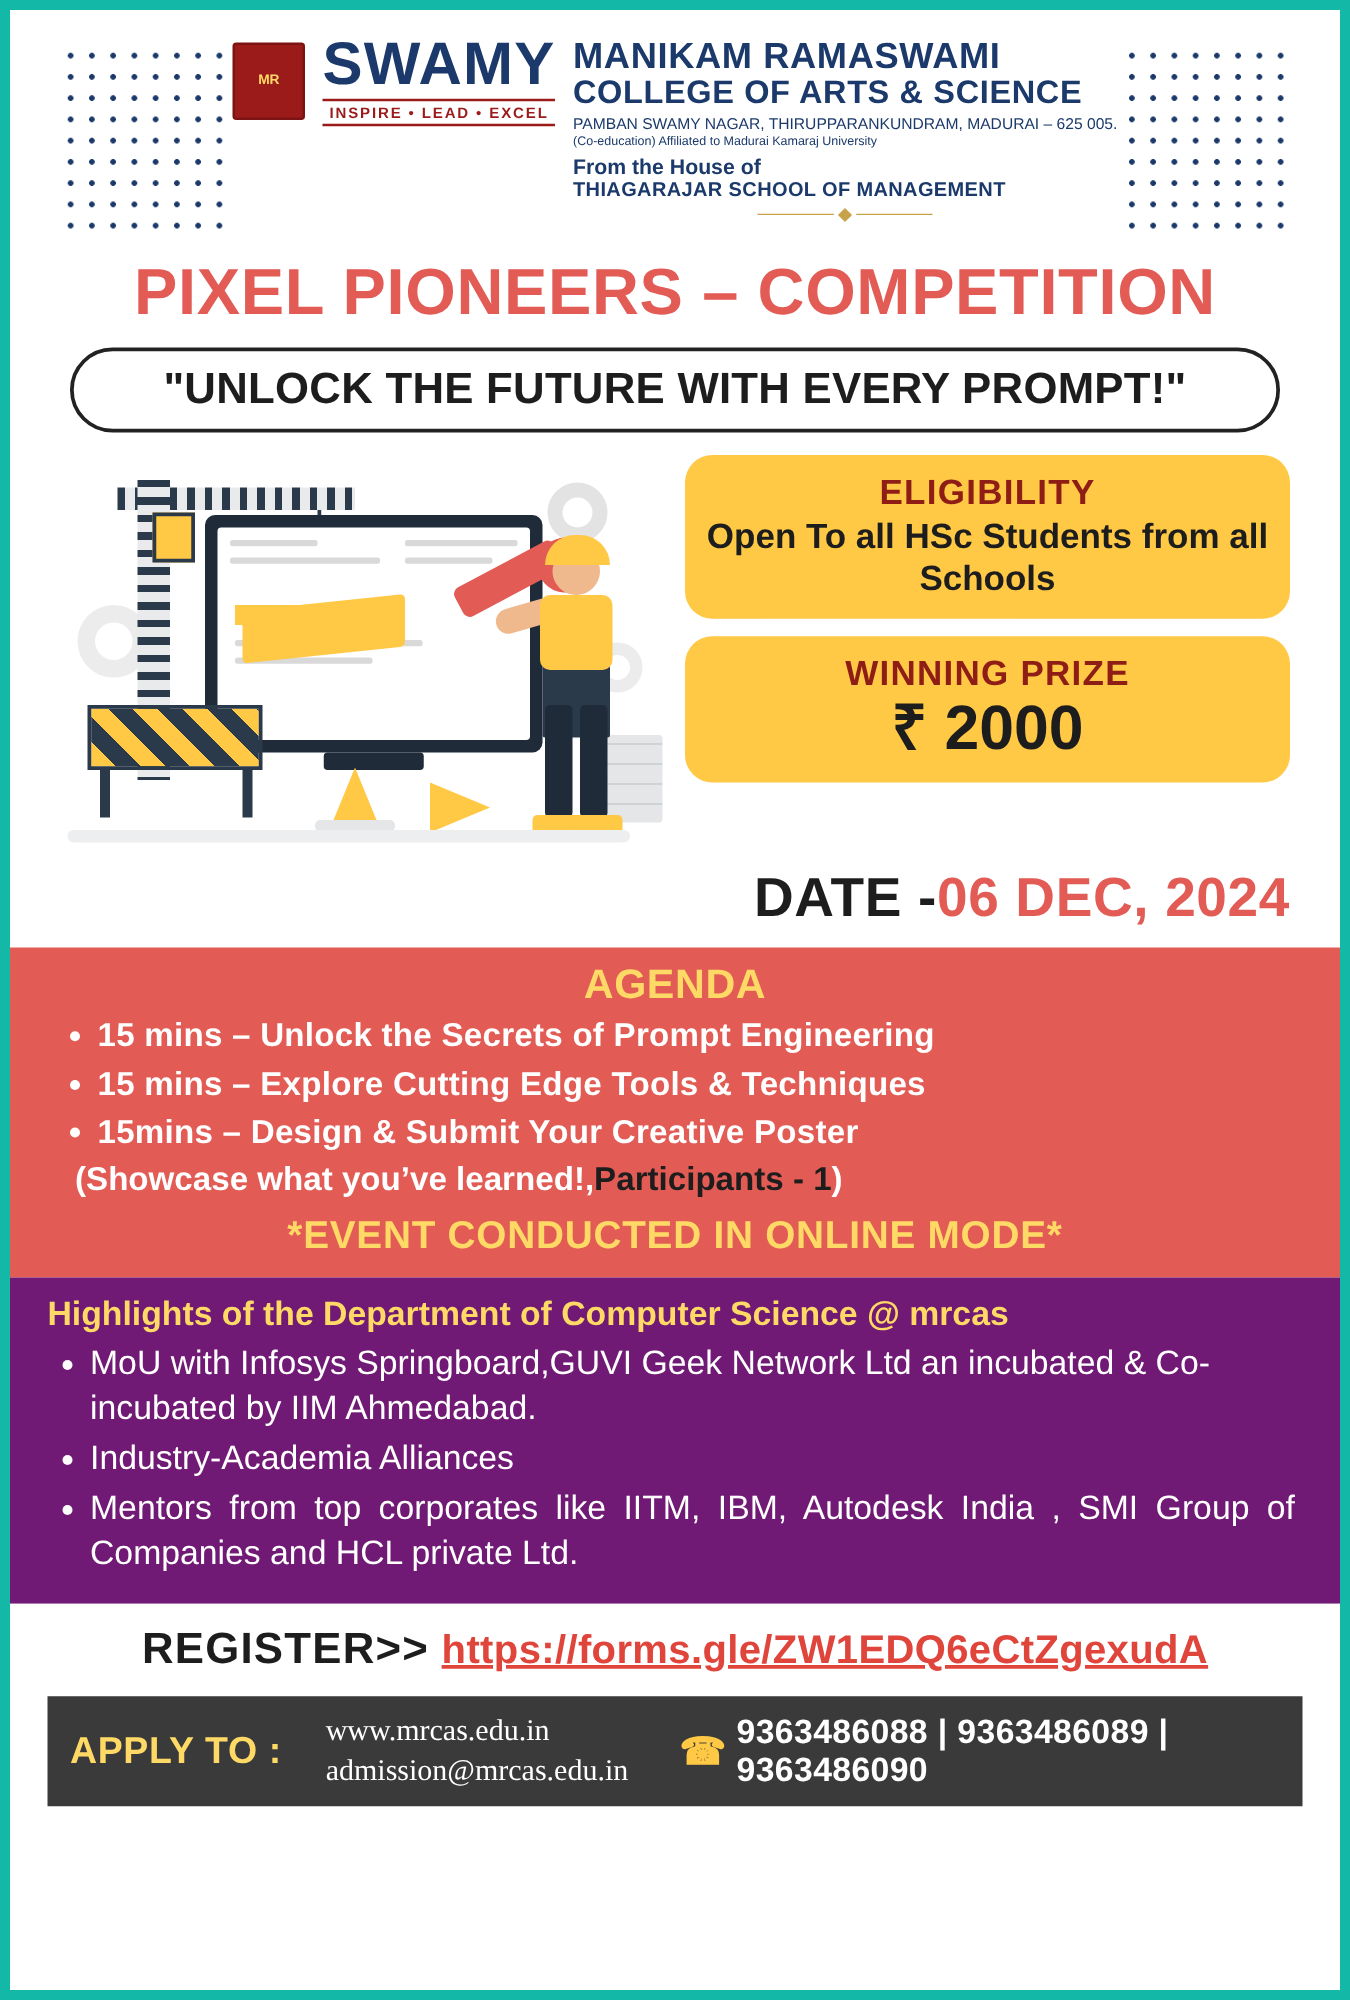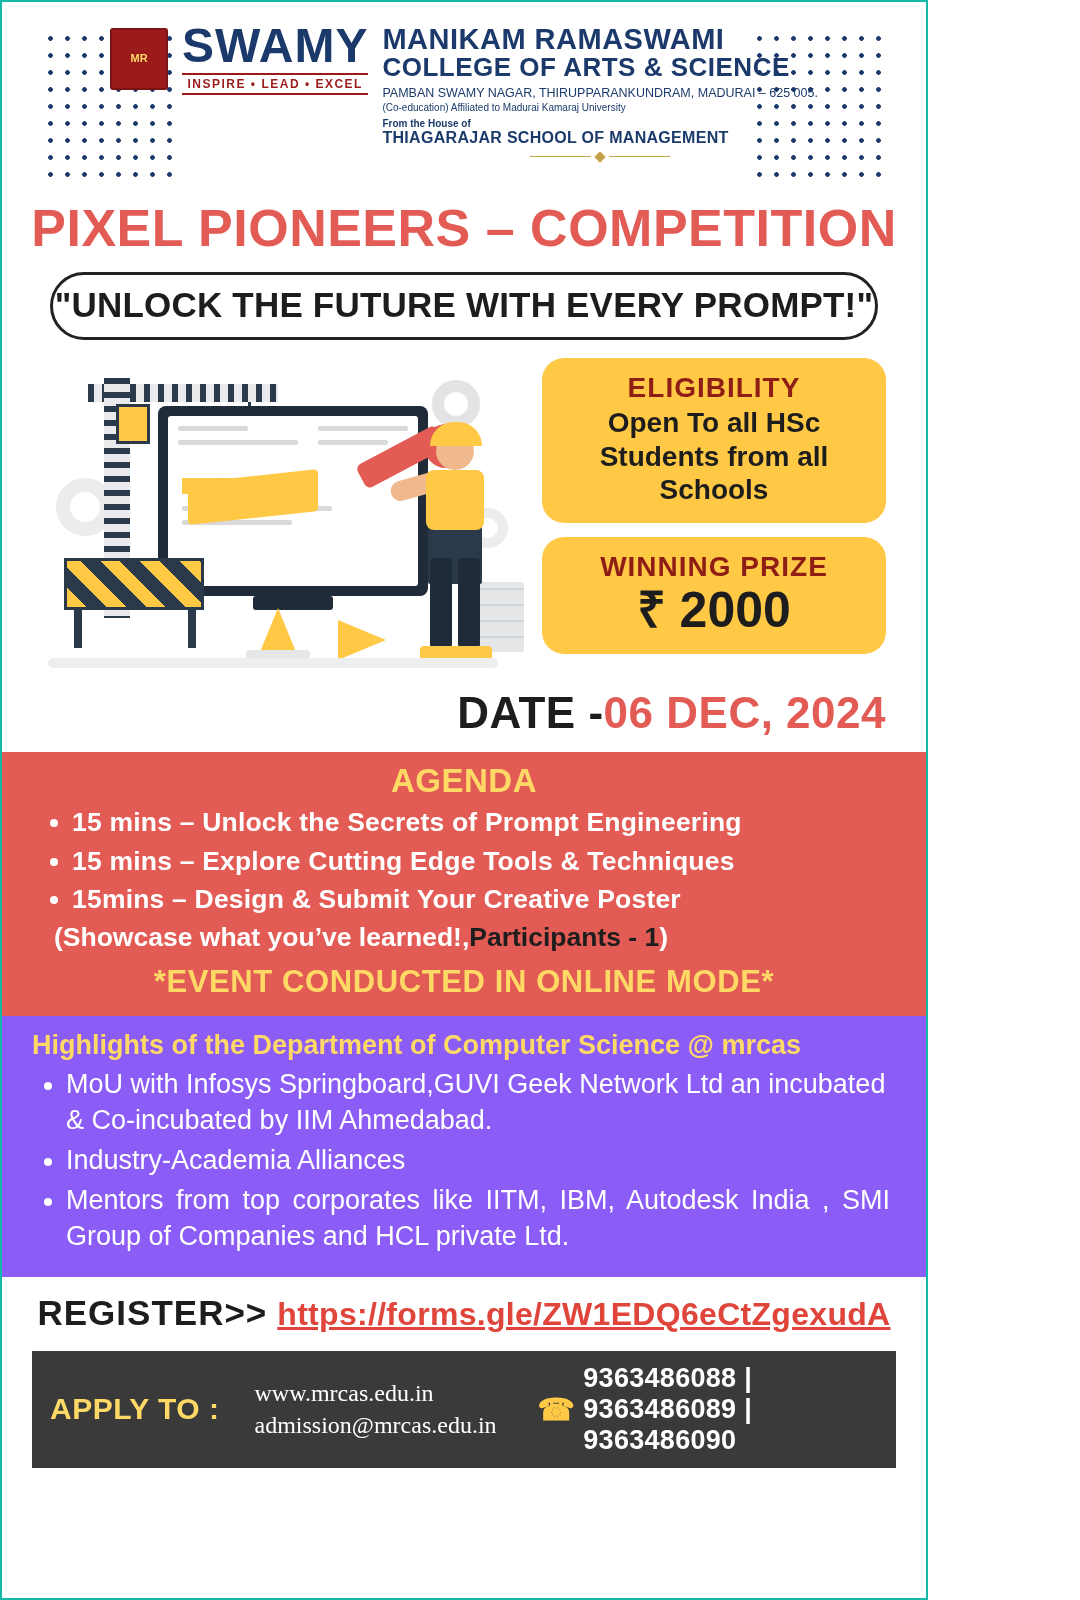--- a/index.html
+++ b/index.html
@@ -4,23 +4,23 @@
 <style>
   * { box-sizing: border-box; margin: 0; padding: 0; }
   html, body {
     width: 1080px; height: 1600px;
     background: #ffffff;
     font-family: "Liberation Sans", sans-serif;
     overflow: hidden;
   }
   .poster {
     position: relative;
-    width: 928px; height: 1600px;
+    width: 1080px; height: 1600px;
     background: #ffffff;
-    border: 2px solid #14b8a6;
+    border: 8px solid #14b8a6;
     overflow: hidden;
   }
 
   
   .header {
     position: relative;
     height: 190px;
     padding-top: 20px;
   }
   .dots-left, .dots-right {
@@ -74,21 +74,21 @@
   }
   .college-block { padding-top: 2px; }
   .college-l1 {
     font-size: 29px; font-weight: 900; color: #1b3a6b; letter-spacing: .5px; line-height: 1.05;
   }
   .college-l2 {
     font-size: 26px; font-weight: 900; color: #1b3a6b; letter-spacing: .5px; line-height: 1.05;
   }
   .college-addr { font-size: 12.5px; font-weight: normal; color: #1b3a6b; margin-top: 4px; }
   .college-affil { font-size: 10px; color: #1b3a6b; margin-top: 2px; }
-  .college-house { font-size: 10px; font-weight: bold; color: #1b3a6b; margin-top: 5px; }
+  .college-house { font-size: 17px; font-weight: bold; color: #1b3a6b; margin-top: 5px; }
   .college-tsm { font-size: 16px; font-weight: 900; color: #1b3a6b; letter-spacing: .3px; }
   .diamond {
     margin: 6px auto 0;
     width: 140px;
     display: flex; align-items: center; justify-content: center;
   }
   .diamond .line { flex: 1; height: 1px; background: #c8a24a; }
   .diamond .dia {
     width: 8px; height: 8px; background: #c8a24a; transform: rotate(45deg); margin: 0 5px;
   }
@@ -196,21 +196,21 @@
     text-align: center;
     color: #ffd966;
     font-size: 31px;
     font-weight: 900;
     letter-spacing: .6px;
     margin-top: 10px;
   }
 
   
   .highlights {
-    background: #8b5cf6;
+    background: #701a75;
     color: #ffffff;
     padding: 14px 30px 18px;
   }
   .hl-title {
     color: #ffd966;
     font-size: 27px;
     font-weight: 800;
     margin-bottom: 6px;
   }
   .highlights ul { list-style: none; }

